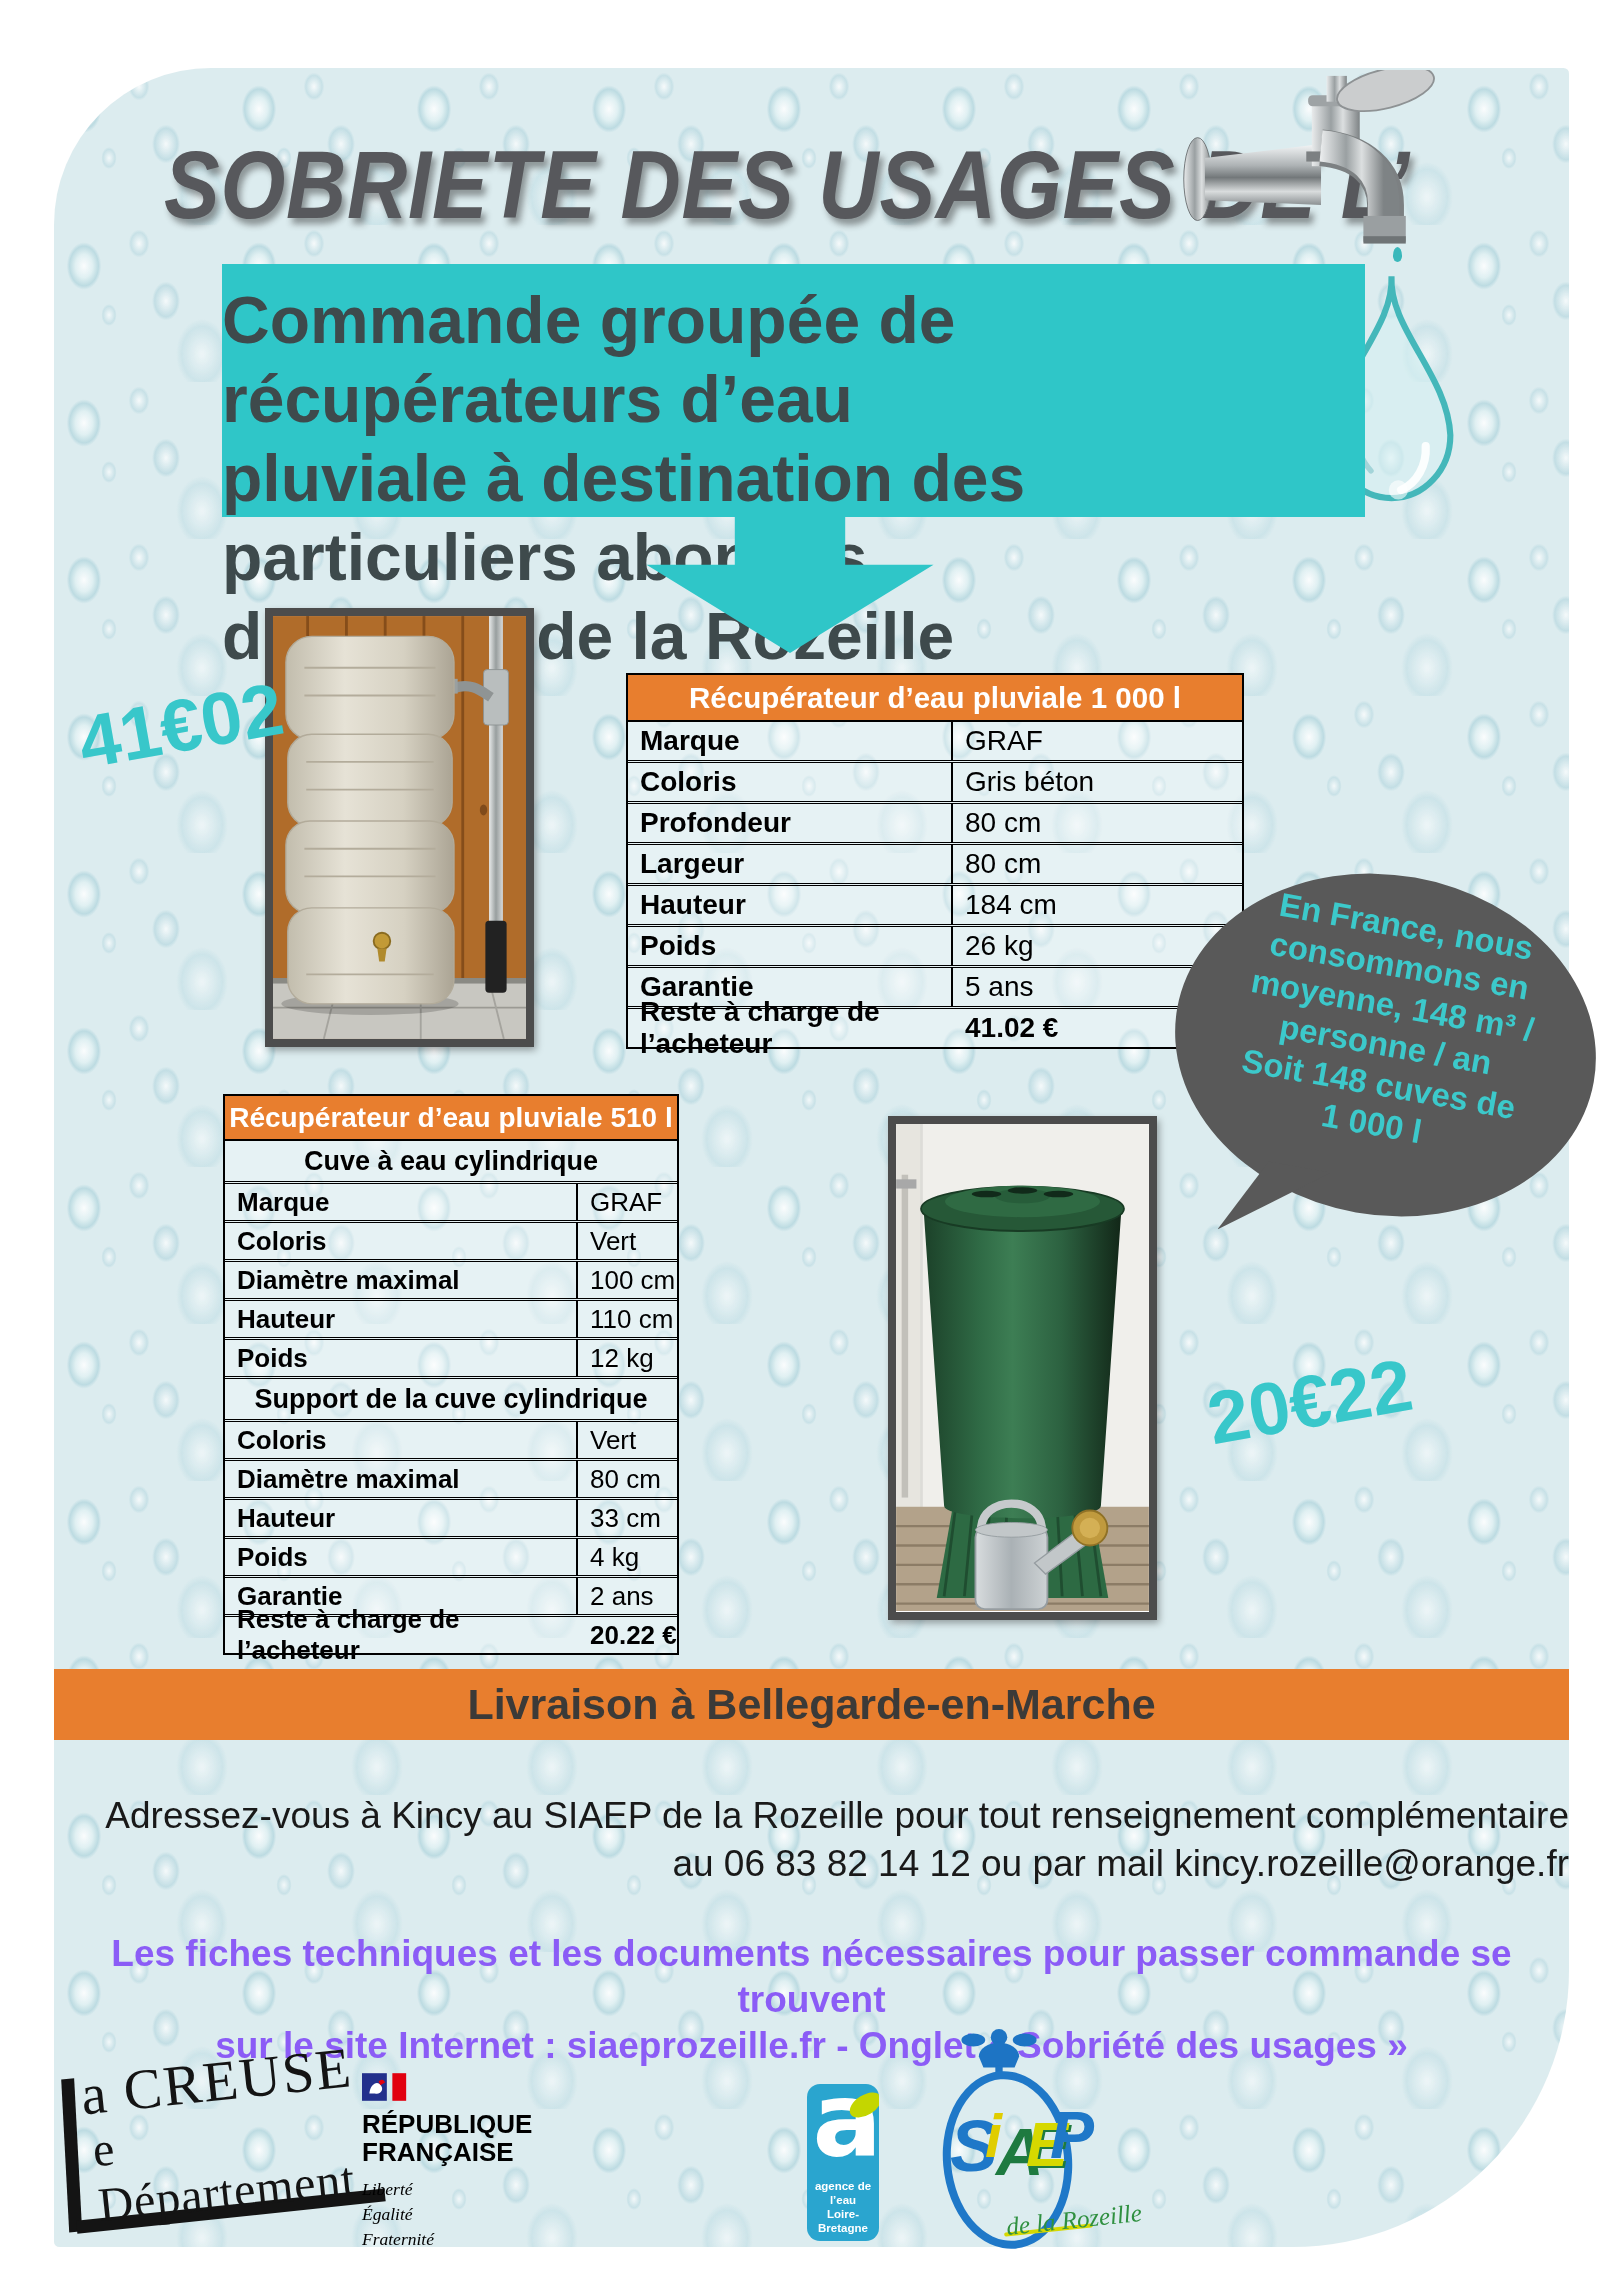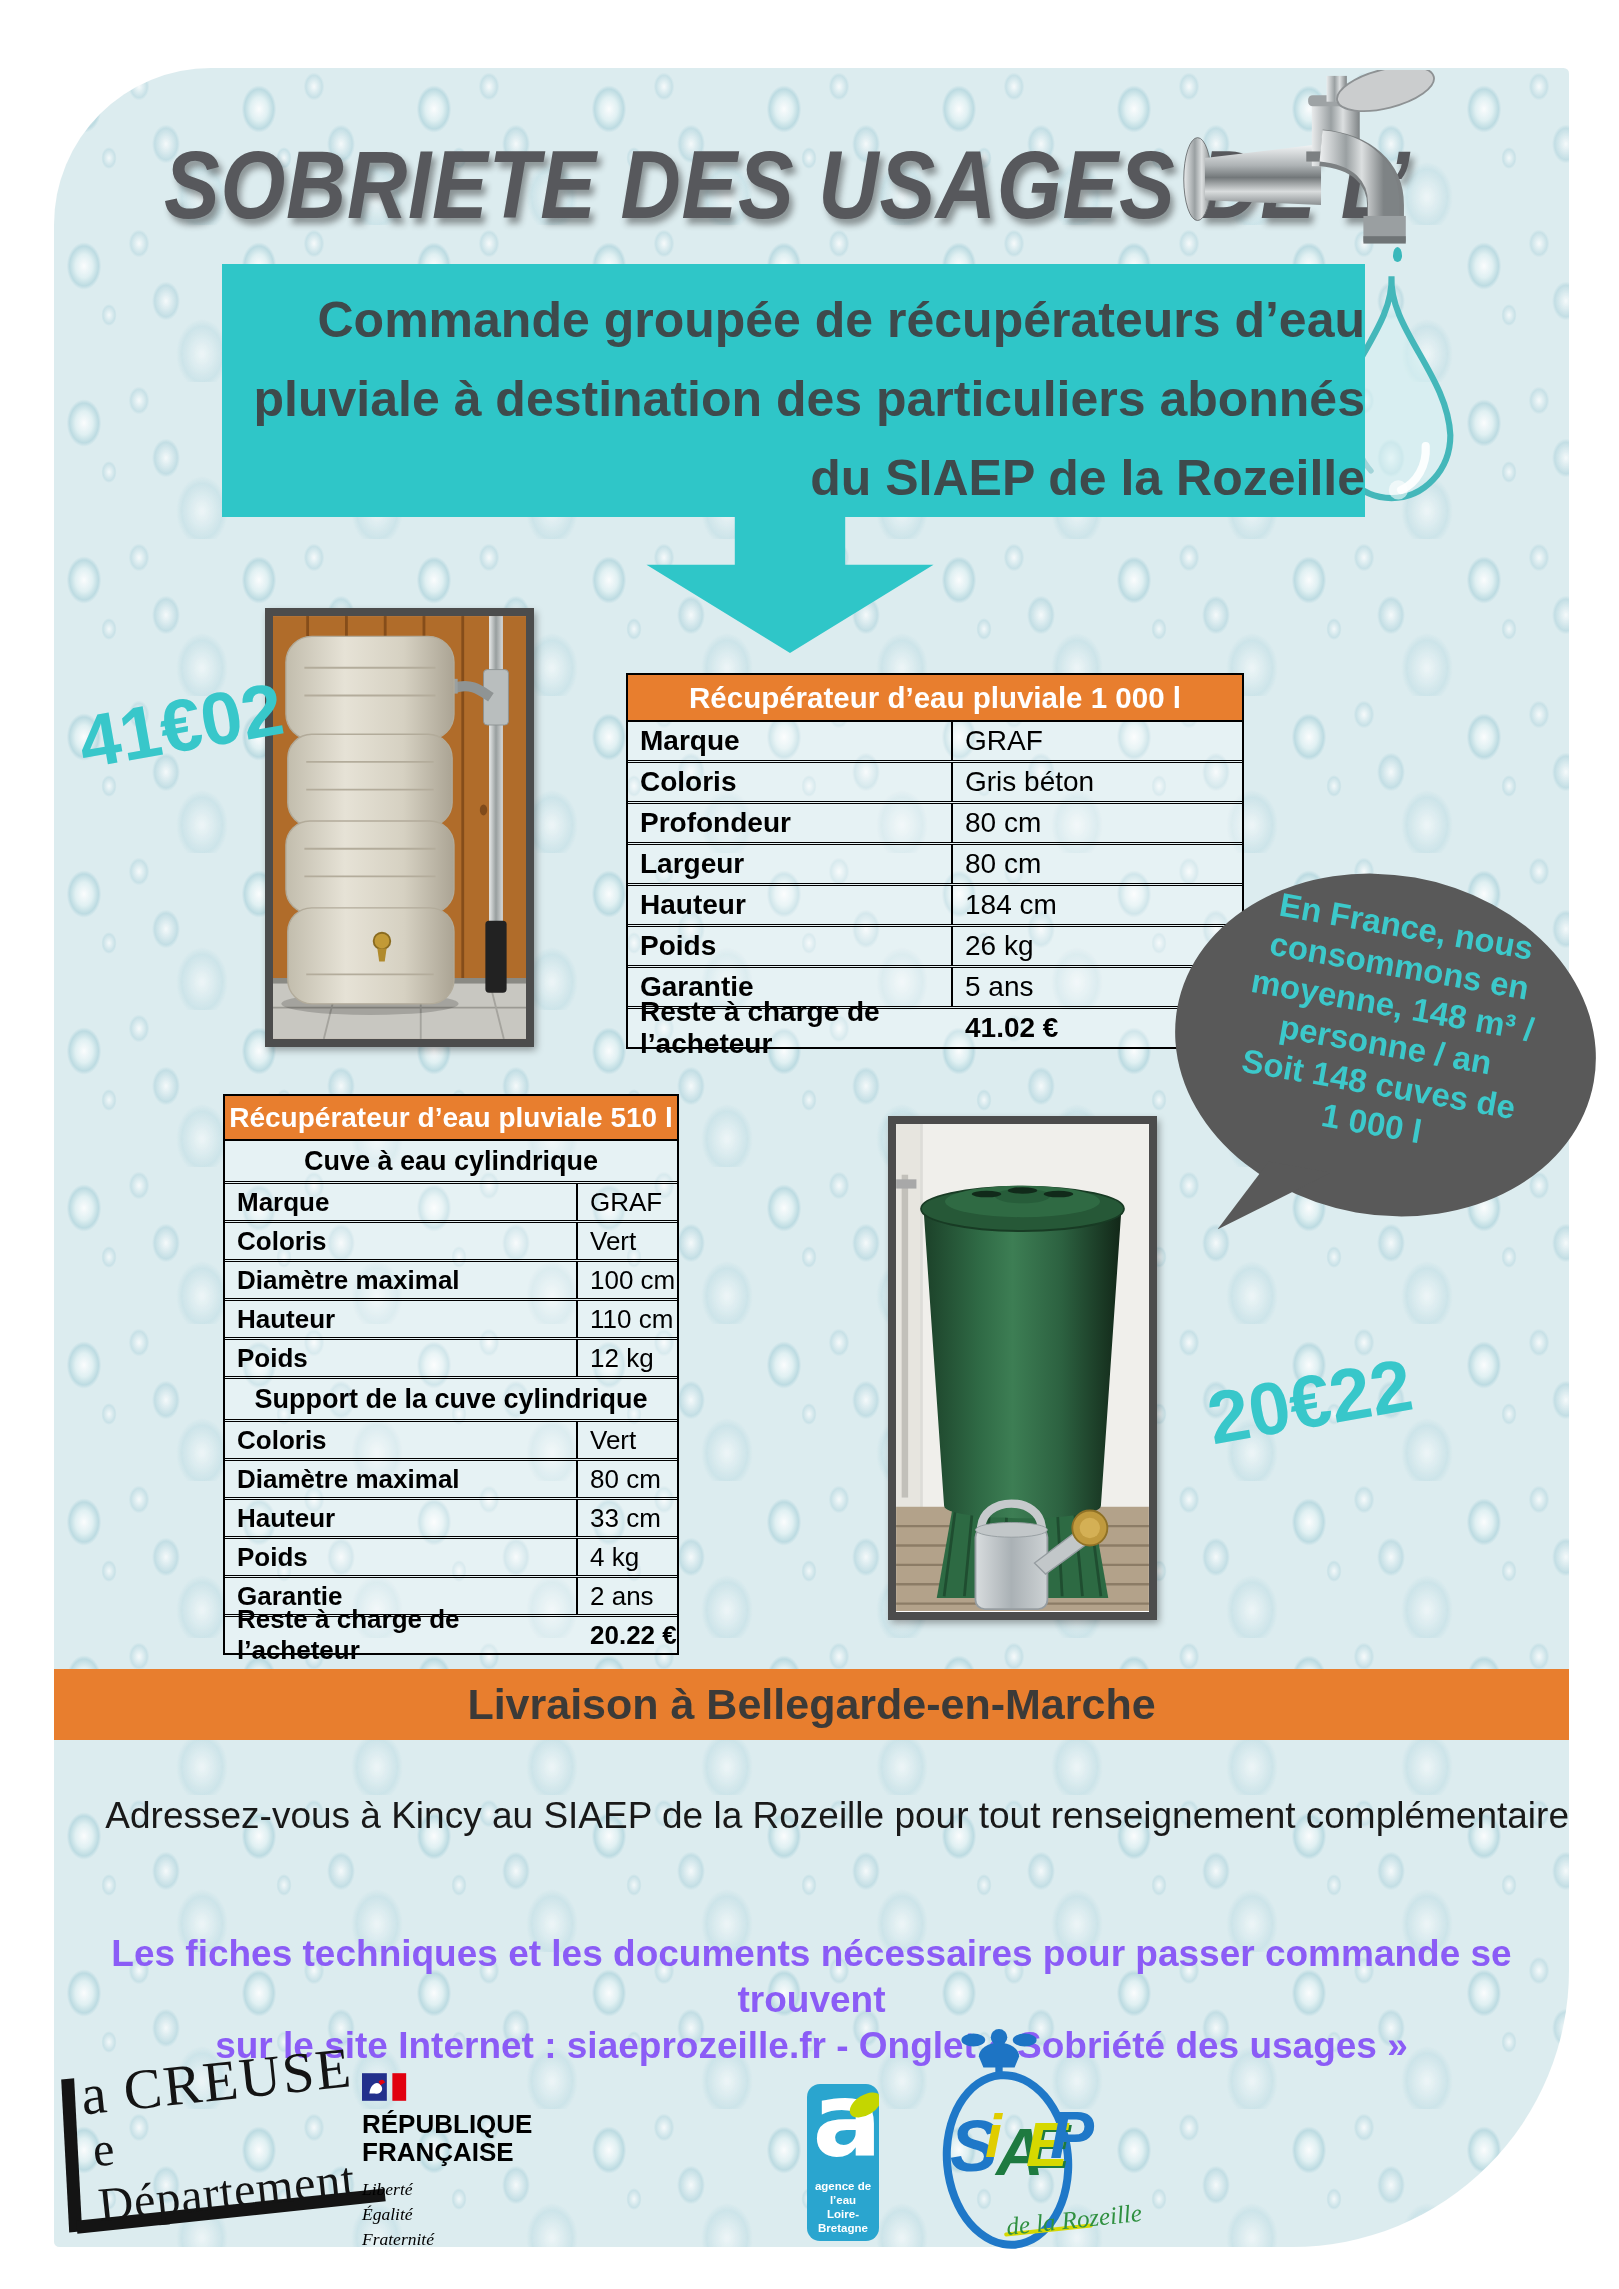--- a/index.html
+++ b/index.html
@@ -24,22 +24,22 @@
   .page-title{
     left:164px;top:129px;width:1200px;
     font-size:97px;font-weight:bold;font-style:italic;
     letter-spacing:0.9px;color:#57585c;white-space:nowrap;
     transform:scaleX(.86);transform-origin:left top;
     text-shadow:4.6px 5.5px 6.5px rgba(40,40,40,.45);
   }
 
   .order-banner{
     left:222px;top:264px;width:1143px;height:253px;
-    background:#2fc6c8;color:#3e4a4c;text-align:right;
-    font-size:50px;font-weight:bold;line-height:79px;padding-top:16.6px;
+    background:#2fc6c8;color:#3e4a4c;text-align:left;
+    font-size:66px;font-weight:bold;line-height:79px;padding-top:16.6px;
     box-sizing:border-box;
   }
   .order-banner span{display:block;}
 
   .down-arrow{left:646px;top:515px;}
 
   
   .spec-table{border:2.8px solid #000;background:rgba(255,255,255,.30);color:#000;box-sizing:border-box;}
   .st-head{background:#e87e2e;color:#fff;font-weight:bold;text-align:center;border-bottom:2.8px solid #000;display:flex;align-items:center;justify-content:center;}
   .st-sub{border-bottom:3.7px double #000;font-weight:bold;display:flex;align-items:center;justify-content:center;}
@@ -387,20 +387,21 @@
       <circle cx="210" cy="438" r="11" fill="#d4b055"></circle>
     </svg>
   </div>
 
   <div class="abs price price2">20€22</div>
 
   <div class="abs delivery-banner">Livraison à Bellegarde-en-Marche</div>
 
   <div class="abs contact">
     <div>Adressez-vous à Kincy au SIAEP de la Rozeille pour tout renseignement complémentaire</div>
+    <div>au 06 83 82 14 12 ou par mail kincy.rozeille@orange.fr</div>
   </div>
 
   <div class="abs order-info">
     <div>Les fiches techniques et les documents nécessaires pour passer commande se trouvent</div>
     <div>sur le site Internet : siaeprozeille.fr - Onglet « Sobriété des usages  »</div>
   </div>
 
   <div class="abs creuse">
     <div class="bar-v"></div>
     <div class="bar-h"></div>

